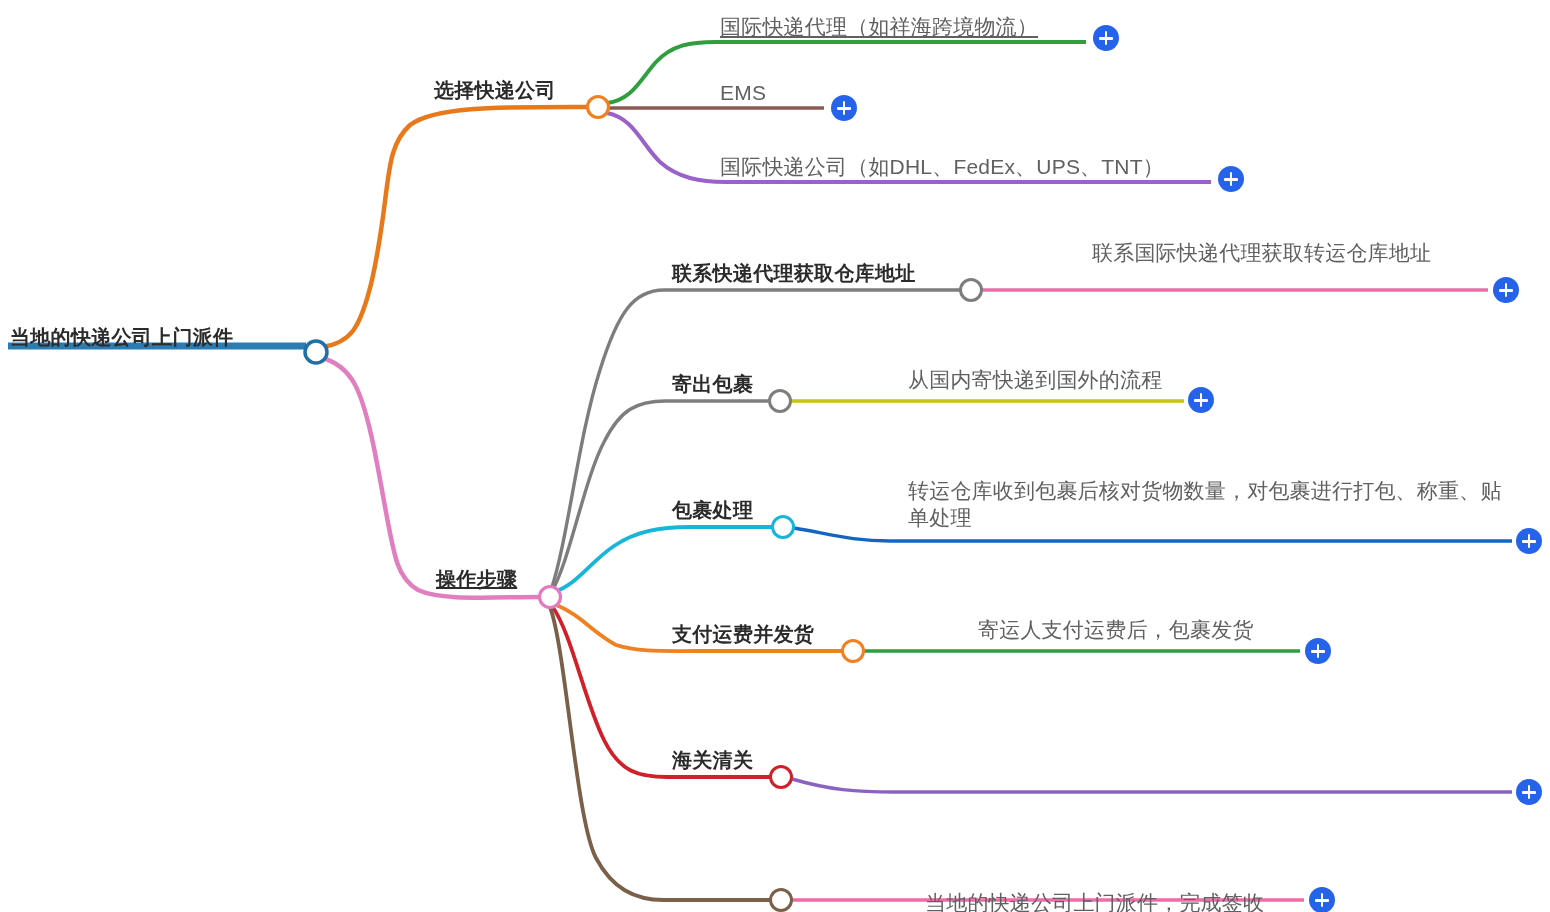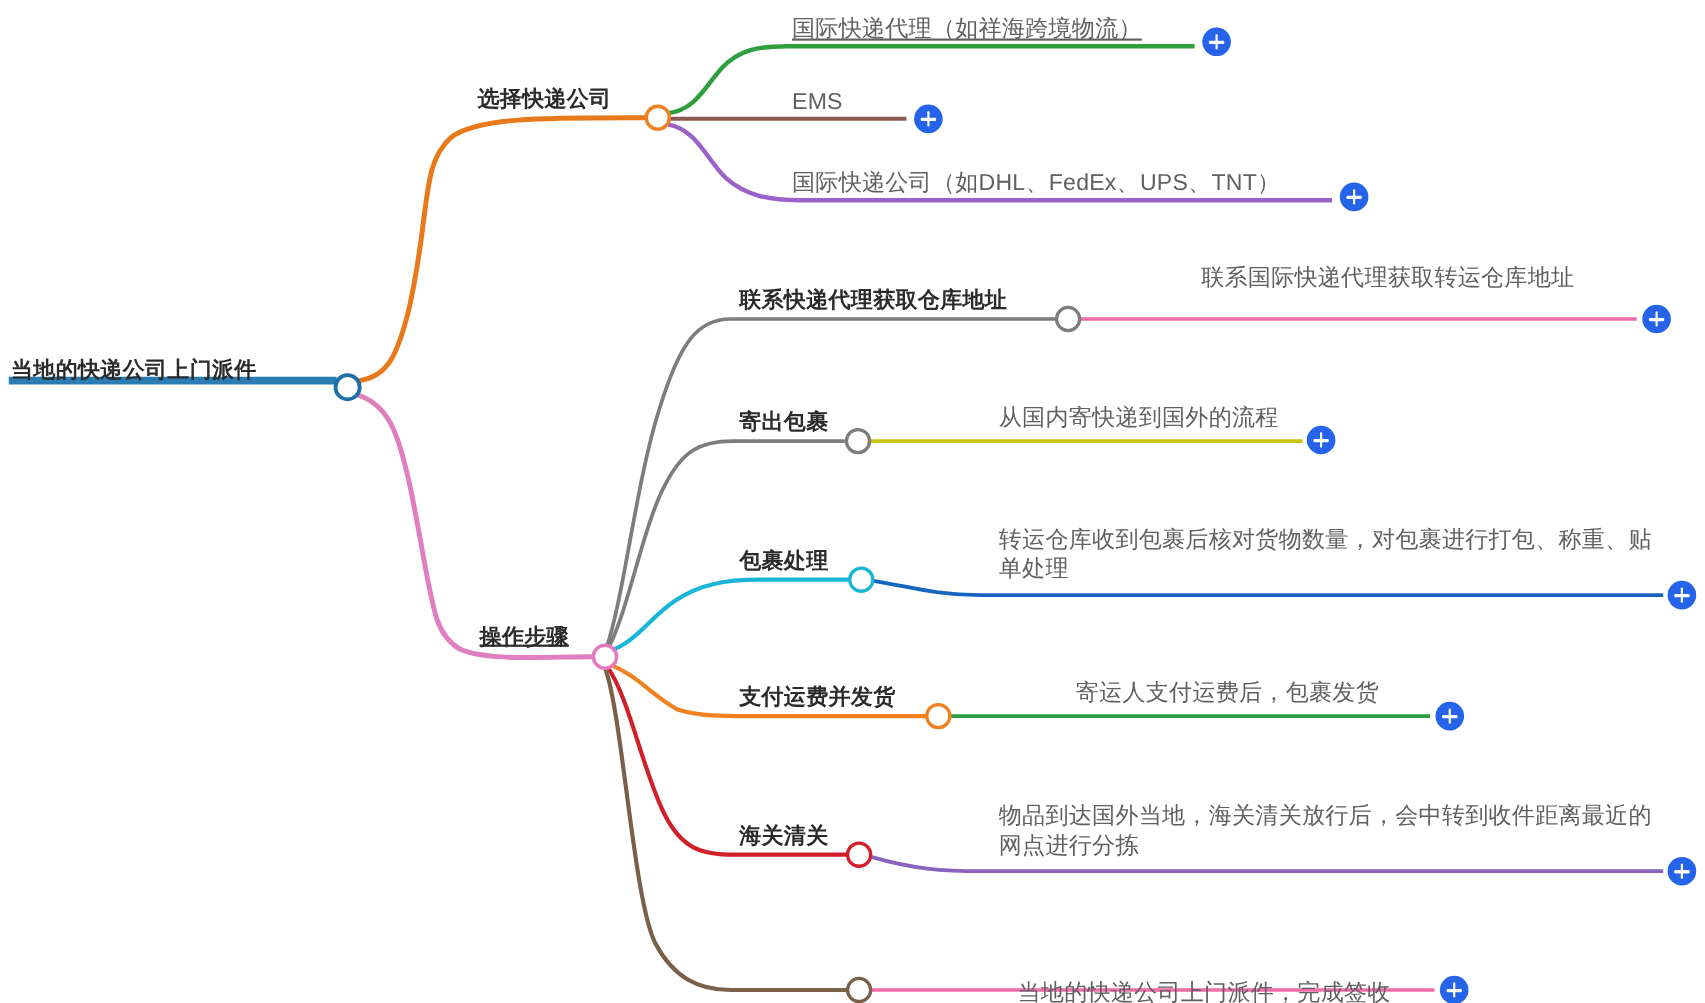--- a/index.html
+++ b/index.html
@@ -149,20 +149,19 @@
 
   <div class="node-label branch-label" style="left:672px; top:498px;">包裹处理</div>
   <div class="node-label leaf-label wrap" style="left:908px; top:478px; width:610px;">转运仓库收到包裹后核对货物数量，对包裹进行打包、称重、贴单处理</div>
   <div class="plus-btn" style="left:1516px; top:528px;"></div>
 
   <div class="node-label branch-label" style="left:672px; top:622px;">支付运费并发货</div>
   <div class="node-label leaf-label" style="left:978px; top:617px;">寄运人支付运费后，包裹发货</div>
   <div class="plus-btn" style="left:1305px; top:638px;"></div>
 
   <div class="node-label branch-label" style="left:672px; top:748px;">海关清关</div>
-  <div class="node-label leaf-label wrap" style="left:908px; top:729px; width:608px;">物品到达国外当地，海关清关放行后，会中转到收件距离最近的网点进行分拣</div>
   <div class="plus-btn" style="left:1516px; top:779px;"></div>
 
   <div class="node-label branch-label" style="left:672px; top:871px;margin-top:41px;">派件签收</div>
   <div class="node-label leaf-label" style="left:908px; top:890px;margin-left:17px;">当地的快递公司上门派件，完成签收</div>
   <div class="plus-btn" style="left:1309px; top:887px;"></div>
 
 </div>
 
 </body></html>

